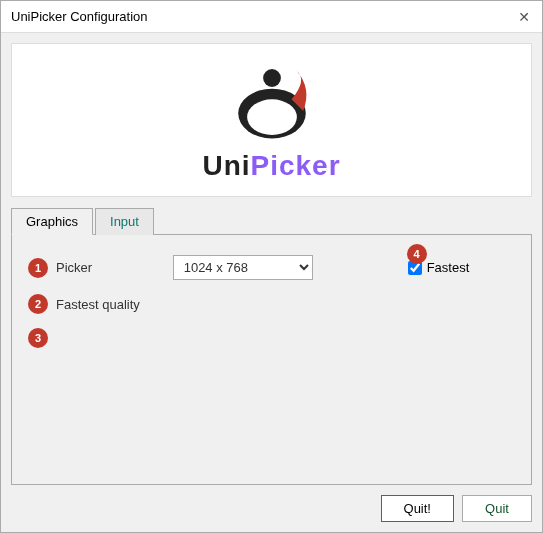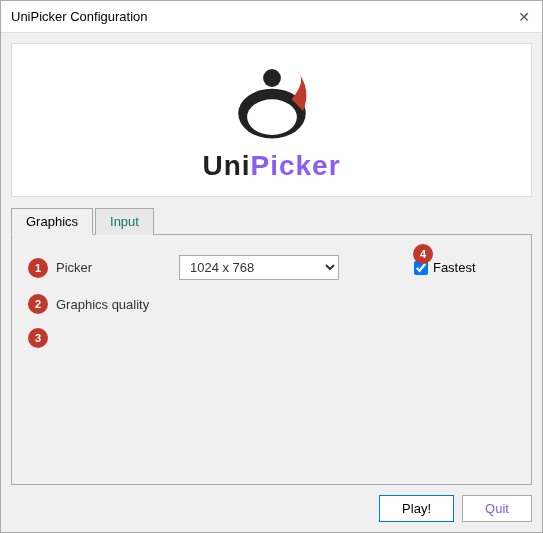--- a/index.html
+++ b/index.html
@@ -130,21 +130,21 @@
       font-weight: bold;
       display: flex;
       align-items: center;
       justify-content: center;
       flex-shrink: 0;
     }
     .label-text {
       color: #333;
     }
     select {
-      width: 160px;
+      width: 140px;
       padding: 3px 6px;
       font-size: 13px;
       border: 1px solid #aaa;
       background: #fff;
       color: #333;
       appearance: auto;
       cursor: pointer;
     }
     .windowed-area {
       display: flex;
@@ -180,21 +180,21 @@
       justify-content: flex-end;
       padding: 10px 10px 10px 10px;
       gap: 8px;
     }
     .btn {
       padding: 5px 22px;
       font-size: 13px;
       cursor: pointer;
       border: 1px solid #0078d4;
       background: #fff;
-      color: #8b5cf6;
+      color: #14532d;
       min-width: 70px;
     }
     .btn-play {
       border: 1px solid #0078d4;
       color: #000;
     }
     .btn-quit {
       border: 1px solid #aaa;
     }
   </style>
@@ -246,30 +246,30 @@
         <div class="windowed-area" style="grid-column:3/5; grid-row:1;">
           <div class="windowed-num">
             <div class="windowed-badge">4</div>
           </div>
           <input type="checkbox" id="windowed-cb" checked="" style="">
           <label for="windowed-cb">Fastest</label>
         </div>
 
         <div class="row-label">
           <div class="circle-num">2</div>
-          <span class="label-text">Graphics quality</span>
+          <span class="label-text">Fastest quality</span>
         </div>
         <div style="grid-column:3/5;"></div>
 
         <div class="row-label">
           <div class="circle-num">3</div>
         </div>
         <div style="grid-column:3/5;"></div>
 
       </div>
     </div>
   </div>
 
   <div class="bottom-bar">
-    <button class="btn btn-play">Play!</button>
+    <button class="btn btn-play">Quit!</button>
     <button class="btn btn-quit">Quit</button>
   </div>
 </div>
 
 </body></html>

